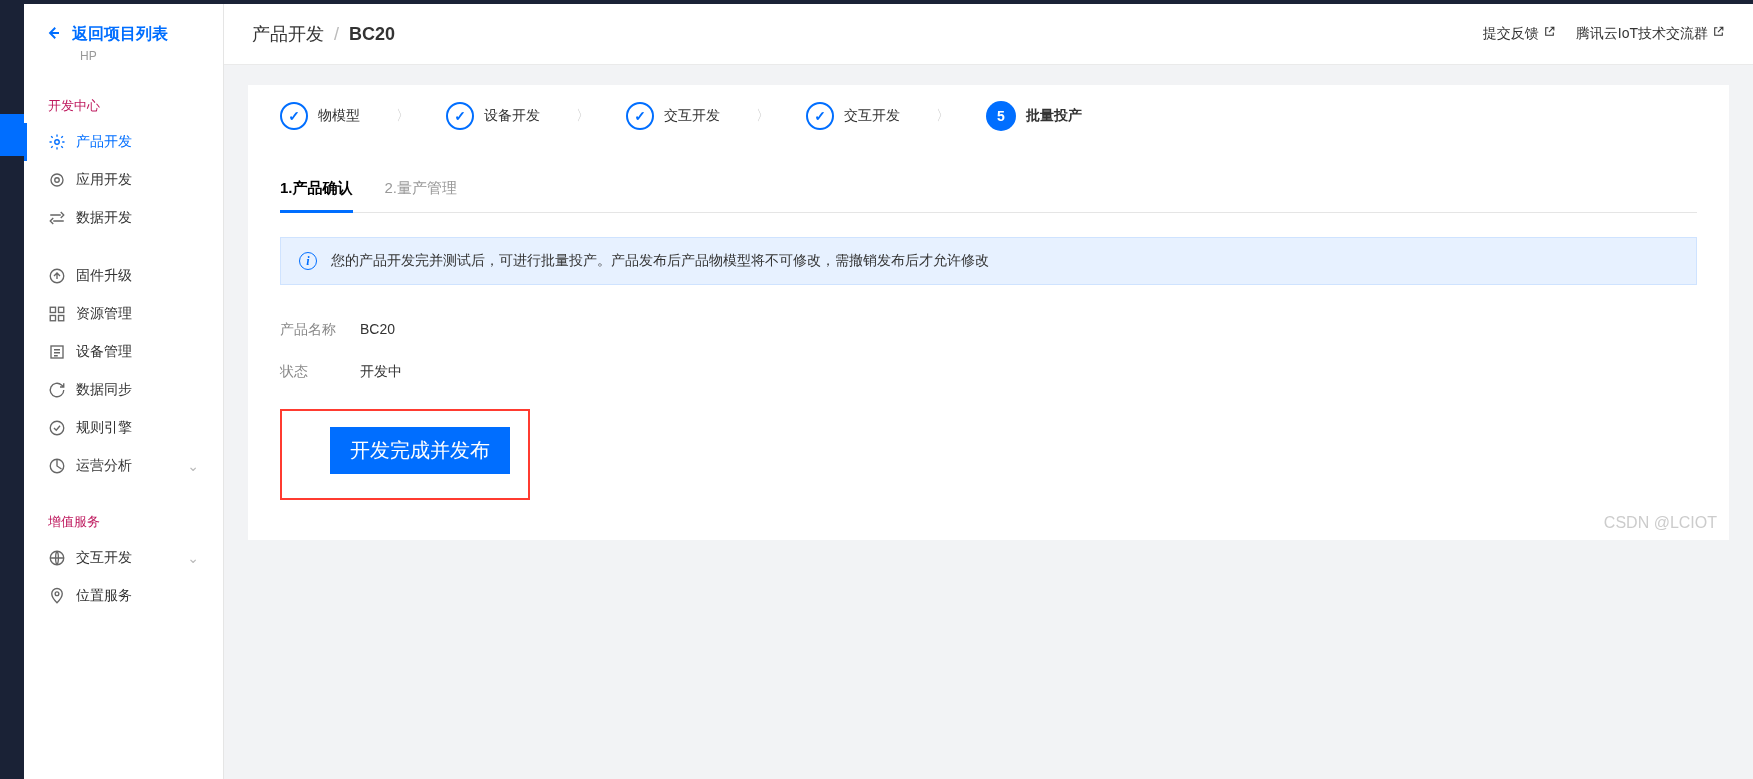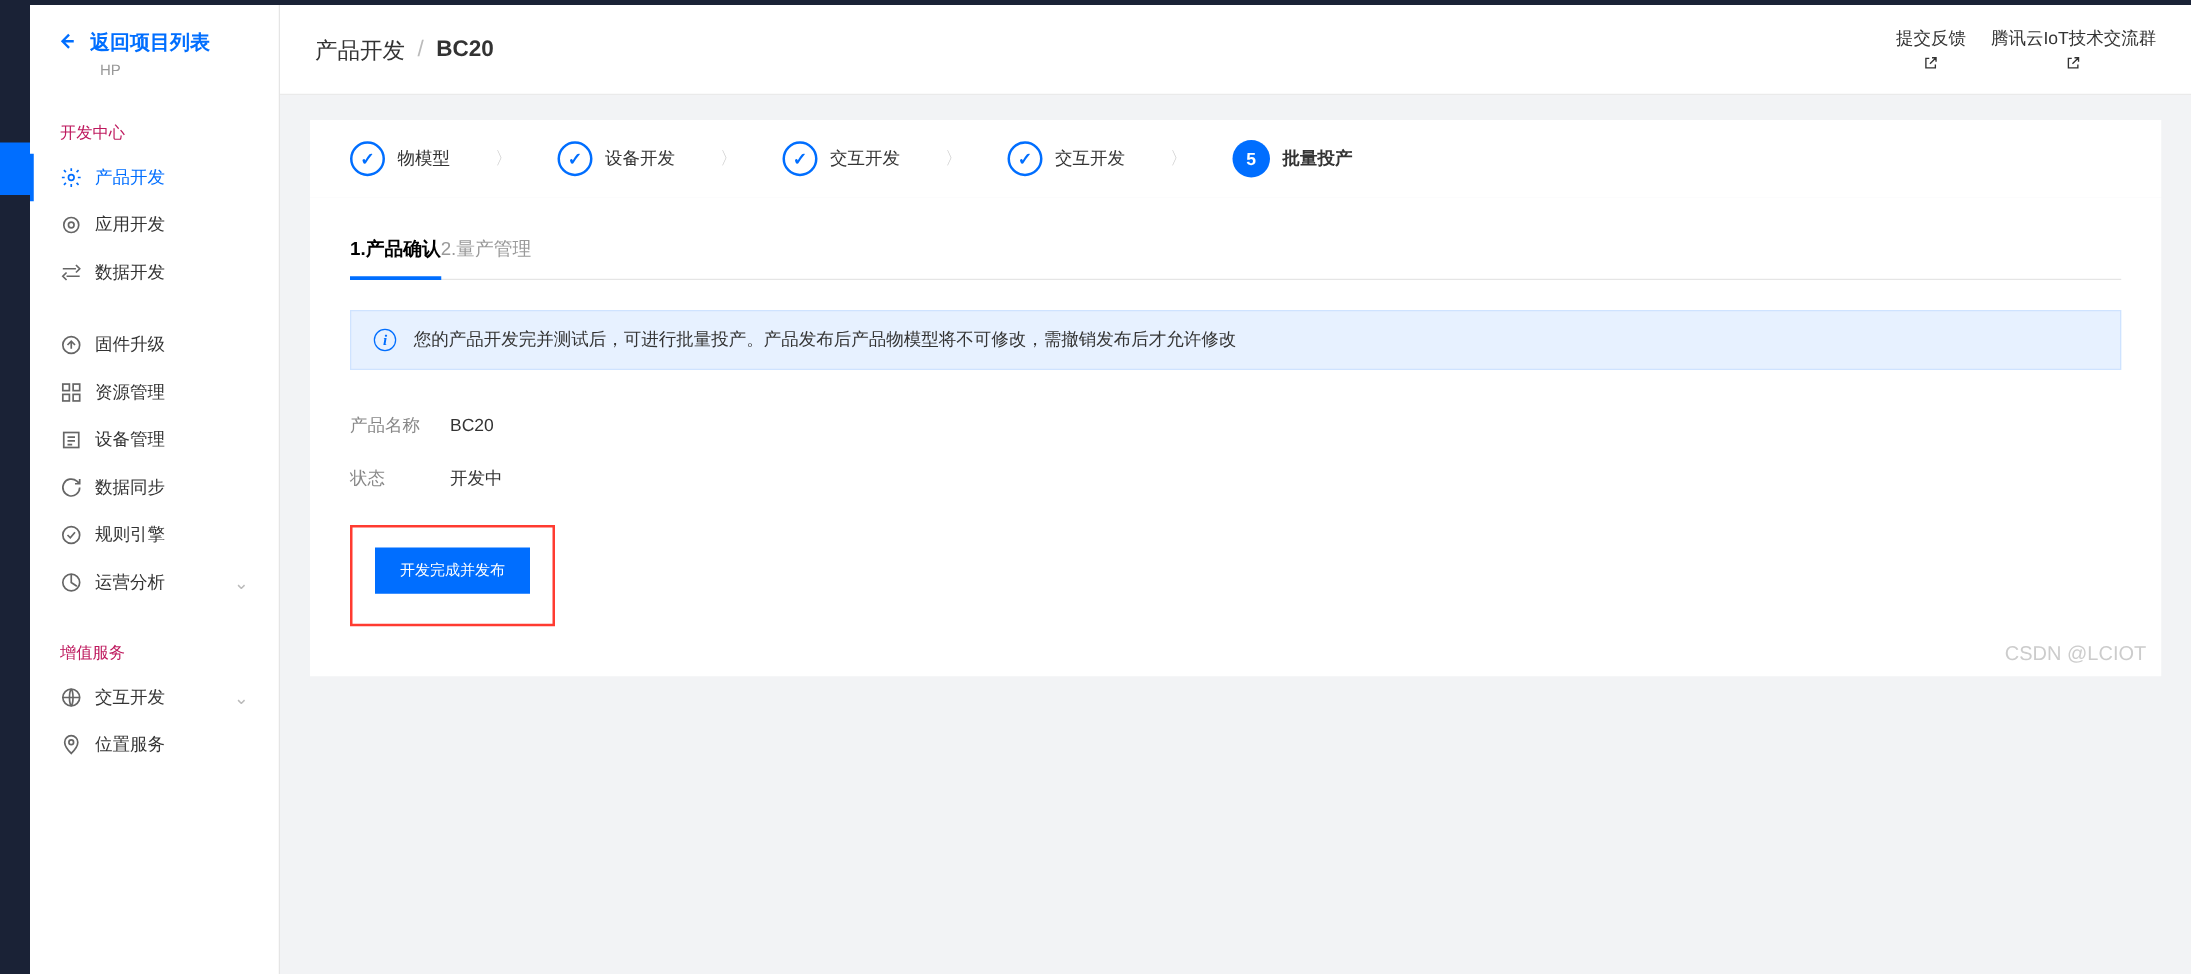--- a/index.html
+++ b/index.html
@@ -23,46 +23,46 @@
     .side-item.active::before { content: ""; position: absolute; left: 0; top: 0; bottom: 0; width: 3px; background: #006eff; }
     .side-item .ic { width: 18px; height: 18px; margin-right: 10px; display: inline-flex; align-items: center; justify-content: center; }
     .side-item .chev { margin-left: auto; color: #bbb; }
     
     .main { flex: 1; display: flex; flex-direction: column; min-width: 0; }
     .page-header { background: #fff; padding: 18px 28px; display: flex; align-items: center; border-bottom: 1px solid #eaeaea; }
     .breadcrumb { font-size: 18px; display: flex; align-items: center; gap: 10px; }
     .breadcrumb .sep { color: #bbb; }
     .breadcrumb .current { font-weight: 700; }
     .header-links { margin-left: auto; display: flex; gap: 20px; font-size: 14px; color: #333; }
-    .header-links a { display: inline-flex; align-items: center; gap: 4px; cursor: pointer; flex-direction: column; }
+    .header-links a { display: inline-flex; align-items: flex-start; gap: 4px; cursor: pointer; }
     
     .content-wrap { padding: 20px 24px; }
     .steps-card { background: #fff; padding: 16px 32px; display: flex; align-items: center; gap: 12px; margin-bottom: 0; }
     .step { display: flex; align-items: center; gap: 10px; white-space: nowrap; }
     .step-circle { width: 28px; height: 28px; border-radius: 50%; border: 2px solid #006eff; display: inline-flex; align-items: center; justify-content: center; color: #006eff; font-weight: bold; }
     .step-circle.filled { background: #006eff; color: #fff; border: none; width: 30px; height: 30px; }
     .step-arrow { color: #ccc; margin: 0 24px; }
     .step-label { font-size: 14px; }
     .step.active .step-label { font-weight: 700; }
     
     .body-card { background: #fff; padding: 24px 32px 40px; position: relative; }
-    .tabs { display: flex; border-bottom: 1px solid #e5e5e5; margin-bottom: 24px; }
+    .tabs { display: flex; gap: 32px; border-bottom: 1px solid #e5e5e5; margin-bottom: 24px; }
     .tab { padding: 8px 0 14px; color: #999; font-size: 15px; cursor: pointer; position: relative; }
     .tab.active { color: #000; font-weight: 600; }
     .tab.active::after { content: ""; position: absolute; left: 0; right: 0; bottom: -1px; height: 3px; background: #006eff; }
     
     .info-banner { background: #e7f1ff; border: 1px solid #cfe3ff; padding: 14px 18px; display: flex; align-items: center; gap: 14px; color: #333; margin-bottom: 24px; }
     .info-ic { width: 18px; height: 18px; border-radius: 50%; border: 1.5px solid #006eff; color: #006eff; display: inline-flex; align-items: center; justify-content: center; font-size: 12px; font-weight: bold; font-style: italic; font-family: serif; }
     
     .field-row { display: flex; padding: 12px 0; font-size: 14px; }
     .field-label { color: #888; width: 80px; }
     .field-value { color: #333; }
     
     .highlight-box { border: 2px solid #ff3b30; padding: 16px 18px 24px; display: inline-block; margin-top: 16px; }
-    .primary-btn { background: #006eff; color: #fff; border: none; padding: 10px 20px; font-size: 12px; cursor: pointer; }
+    .primary-btn { background: #006eff; color: #fff; border: none; padding: 10px 20px; font-size: 20px; cursor: pointer; margin-left: 30px; }
     
     .watermark { position: absolute; right: 12px; bottom: 8px; color: #ccc; font-size: 16px; }
     
     .topbar { height: 4px; background: #1a2236; width: 100%; }
   </style>
 </head>
 <body>
 
 <div class="topbar"></div>
 <div class="app">

